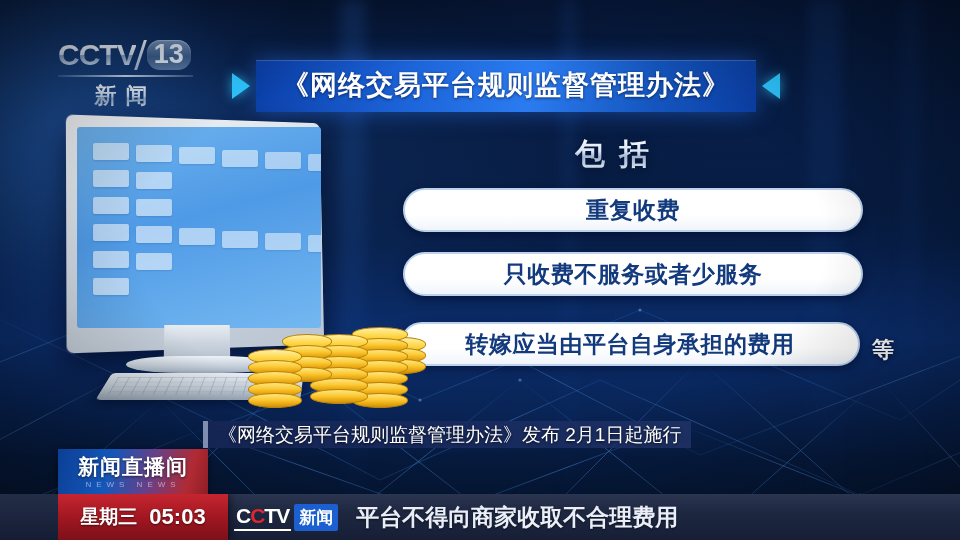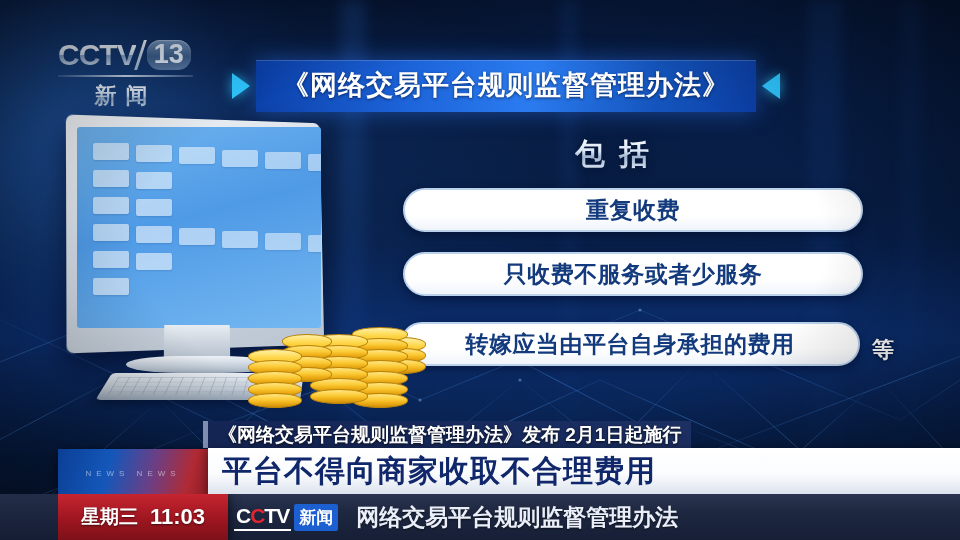--- a/index.html
+++ b/index.html
@@ -158,21 +158,21 @@
   }
   .lt-badge .zh{font-size:21px;font-weight:700;color:#fff;letter-spacing:1px;line-height:1;
     text-shadow:0 1px 3px rgba(0,0,0,.6);}
   .lt-badge .en{font-size:8px;letter-spacing:5px;color:rgba(255,255,255,.5);margin-top:3px;}
 
   .lt-sub{
     position:absolute;left:208px;top:421px;height:27px;padding:0 10px;
     display:flex;align-items:center;
     background:linear-gradient(90deg,rgba(22,38,86,.92) 0%,rgba(28,46,98,.88) 70%,rgba(34,52,104,.8) 100%);
   }
-  .lt-sub span{font-size:19px;font-weight:700;color:#fff;white-space:nowrap;
+  .lt-sub span{font-size:19px;font-weight:400;color:#fff;white-space:nowrap;
     text-shadow:0 1px 3px rgba(0,0,0,.8);}
   .lt-sub-edge{position:absolute;left:203px;top:421px;width:5px;height:27px;background:#7f8db0;}
 
   .lt-main{
     position:absolute;left:208px;top:448px;right:0;height:46px;
     background:linear-gradient(180deg,#ffffff 0%,#fbfcfe 55%,#dde4ee 100%);
     display:flex;align-items:center;padding-left:14px;
     box-shadow:0 2px 10px rgba(0,0,0,.45);
   }
   .lt-main span{font-size:30px;font-weight:700;color:#10276b;letter-spacing:1px;white-space:nowrap;}
@@ -353,40 +353,38 @@
           <div class="coin" style="bottom: 0px; z-index: 3;"></div>
           <div class="coin" style="bottom: 11px; z-index: 2;"></div>
           <div class="coin top" style="bottom: 22px; z-index: 1;"></div>
         </div>
       </div>
   </div>
 
   <div class="vignette"></div>
 
   <div class="lt-badge">
+    <div class="zh">新闻直播间</div>
     <div class="en">NEWS NEWS</div>
   </div>
   <div class="lt-sub-edge"></div>
   <div class="lt-sub">
     <span>《网络交易平台规则监督管理办法》发布 2月1日起施行</span>
-  </div>
-  <div class="lt-main">
-    <span>平台不得向商家收取不合理费用</span>
   </div>
 
   <div class="ticker">
     <div class="tick-scroll">
       <div class="cctv-news">
         <div class="cn-cctv">
           <span class="cn-c1">C</span><span class="cn-red">C</span><span class="cn-c1">TV</span>
         </div>
         <div class="cn-box">新闻</div>
       </div>
-      <div class="seg">网络交易平台规则监督管理办法</div>
+      <div class="seg">平台不得向商家收取不合理费用</div>
     </div>
     <div class="tick-left-cap"></div>
     <div class="tick-time">
       <div class="day">星期三</div>
-      <div class="clock">11:03</div>
+      <div class="clock">05:03</div>
     </div>
   </div>
 
 </div>
 
 </body></html>

